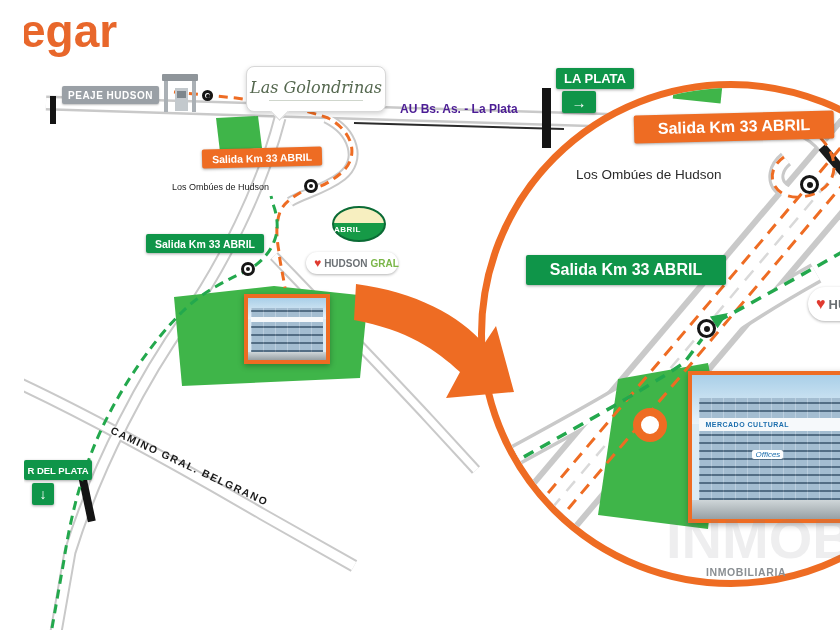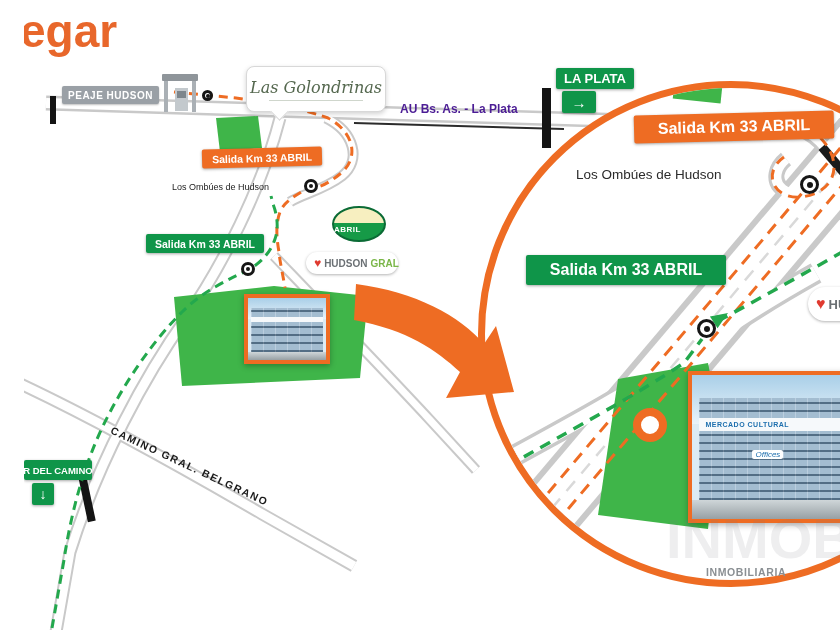--- a/index.html
+++ b/index.html
@@ -159,21 +159,21 @@
       <div class="sky"></div>
       <div class="bld"></div>
       <div class="band"></div>
       <div class="ground"></div>
     </div>
   </div>
 
   <div class="abs" style="left:90px;top:424px;font-size:10.5px;font-weight:bold;color:#1a1a1a;letter-spacing:1.5px;
               transform:rotate(25deg);transform-origin:left top;z-index:10">CAMINO GRAL. BELGRANO</div>
 
-  <div class="abs sign green" style="left:0px;top:460px;width:68px;height:20px;font-size:9.5px;z-index:10">R DEL CAMINO</div>
+  <div class="abs sign green" style="left:0px;top:460px;width:68px;height:20px;font-size:9.5px;z-index:10">R DEL PLATA</div>
   <div class="abs sign green" style="left:8px;top:483px;width:22px;height:22px;font-size:14px;z-index:10">
     <span>↓</span>
   </div>
 
   <div class="inset">
     <div class="inset-inner">
 
       <svg class="abs" style="left:0;top:0" width="506" height="506" viewBox="0 0 506 506">
         <g fill="none">
           <path d="M 424 14 L 58 446" stroke="#c9c9c9" stroke-width="66"></path>

